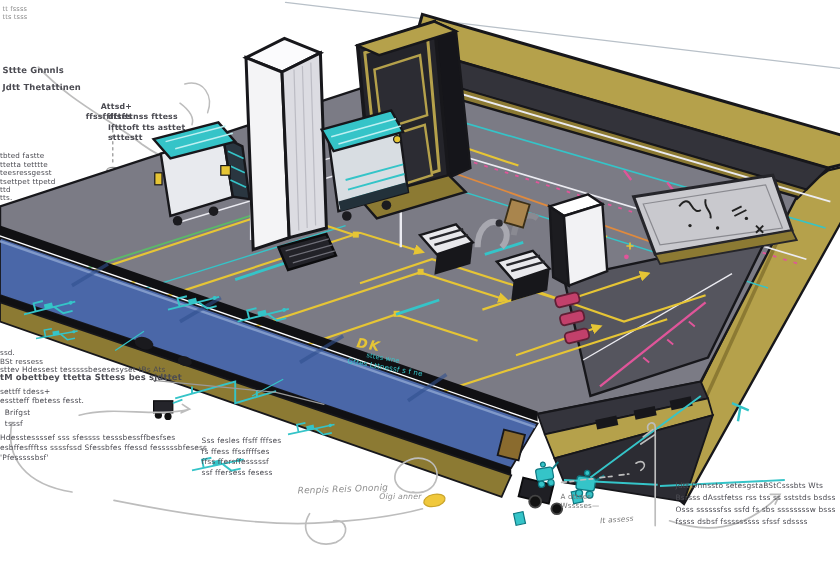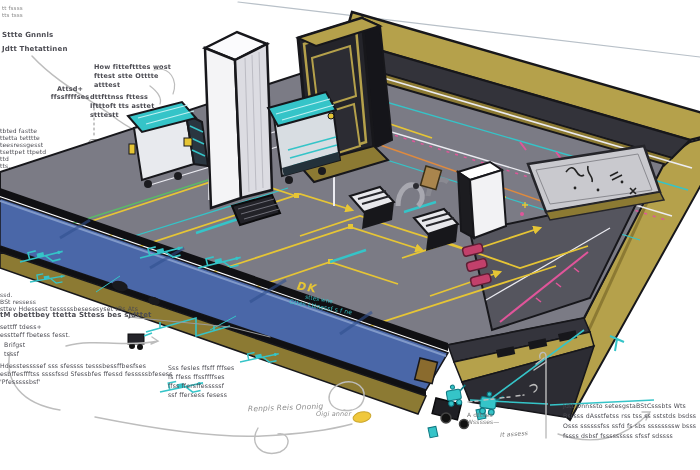--- a/index.html
+++ b/index.html
@@ -292,32 +292,27 @@
     <path d="M558 434 C592 446 622 440 648 414 M642 412 L650 412 L646 420"></path>
     <path d="M128 317 L230 327 L270 337" style="stroke:#9a9a9a;stroke-width:1"></path>
     <ellipse cx="362" cy="417" rx="9" ry="5" transform="rotate(-12 362 417)" style="fill:#f0c83c;stroke:#caa52c;stroke-width:1"></ellipse>
   </g>
 </svg>
 
 <div class="lbl" style="left:2px;top:5px;font-size:5.5px;line-height:6.5px;color:#8a8a8a">
       <div class="ln">tt fssss</div>
       <div class="ln">tts tsss</div>
     </div>
-<div class="lbl b" style="left:2px;top:28px;font-size:7px;line-height:14px">
+<div class="lbl b" style="left:2px;top:52px;font-size:7px;line-height:14px">
       <div class="ln">Sttte Gnnnls</div>
       <div class="ln">Jdtt Thetattinen</div>
     </div>
-<div class="lbl b" style="left:30px;top:86px;width:80px;text-align:center;font-size:6.5px">
+<div class="lbl b" style="left:30px;top:86px;width:80px;text-align:right;font-size:6.5px">
       <div class="ln">Attsd+</div>
       <div class="ln">ffssffffses</div>
-    </div>
-<div class="lbl b" style="left:94px;top:63px;font-size:6.5px;line-height:9px">
-      <div class="ln">How fitteftttes wost</div>
-      <div class="ln">fttest stte Otttte</div>
-      <div class="ln">atttest</div>
     </div>
 <div class="lbl b" style="left:90px;top:93px;font-size:6.5px;line-height:9px">
       <div class="ln">dttfttnss fttess</div>
       <div class="ln">Iftttoft tts asttet</div>
       <div class="ln">stttestt</div>
     </div>
 <div class="lbl" style="left:0px;top:127px;font-size:6px;line-height:7px">
       <div class="ln">tbted fastte</div>
       <div class="ln">ttetta tetttte</div>
       <div class="ln">teesressgesst</div>

